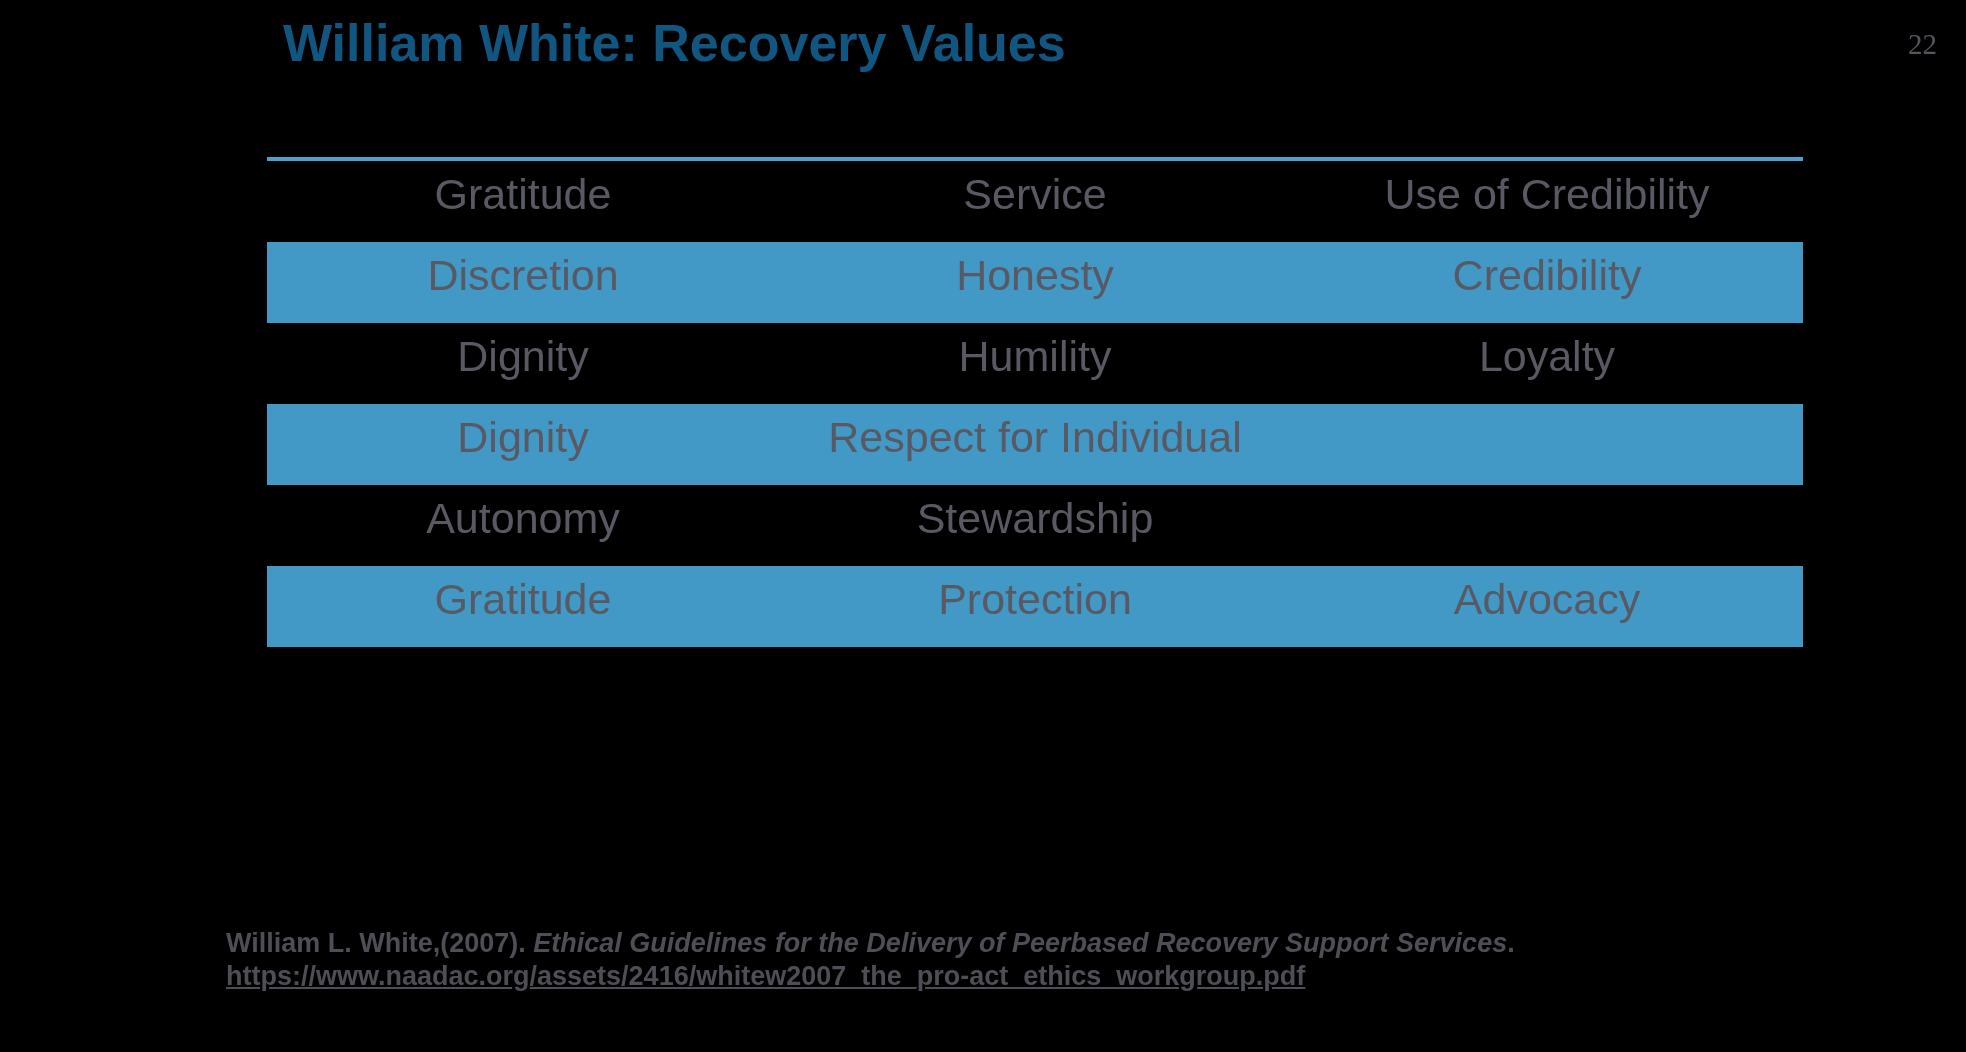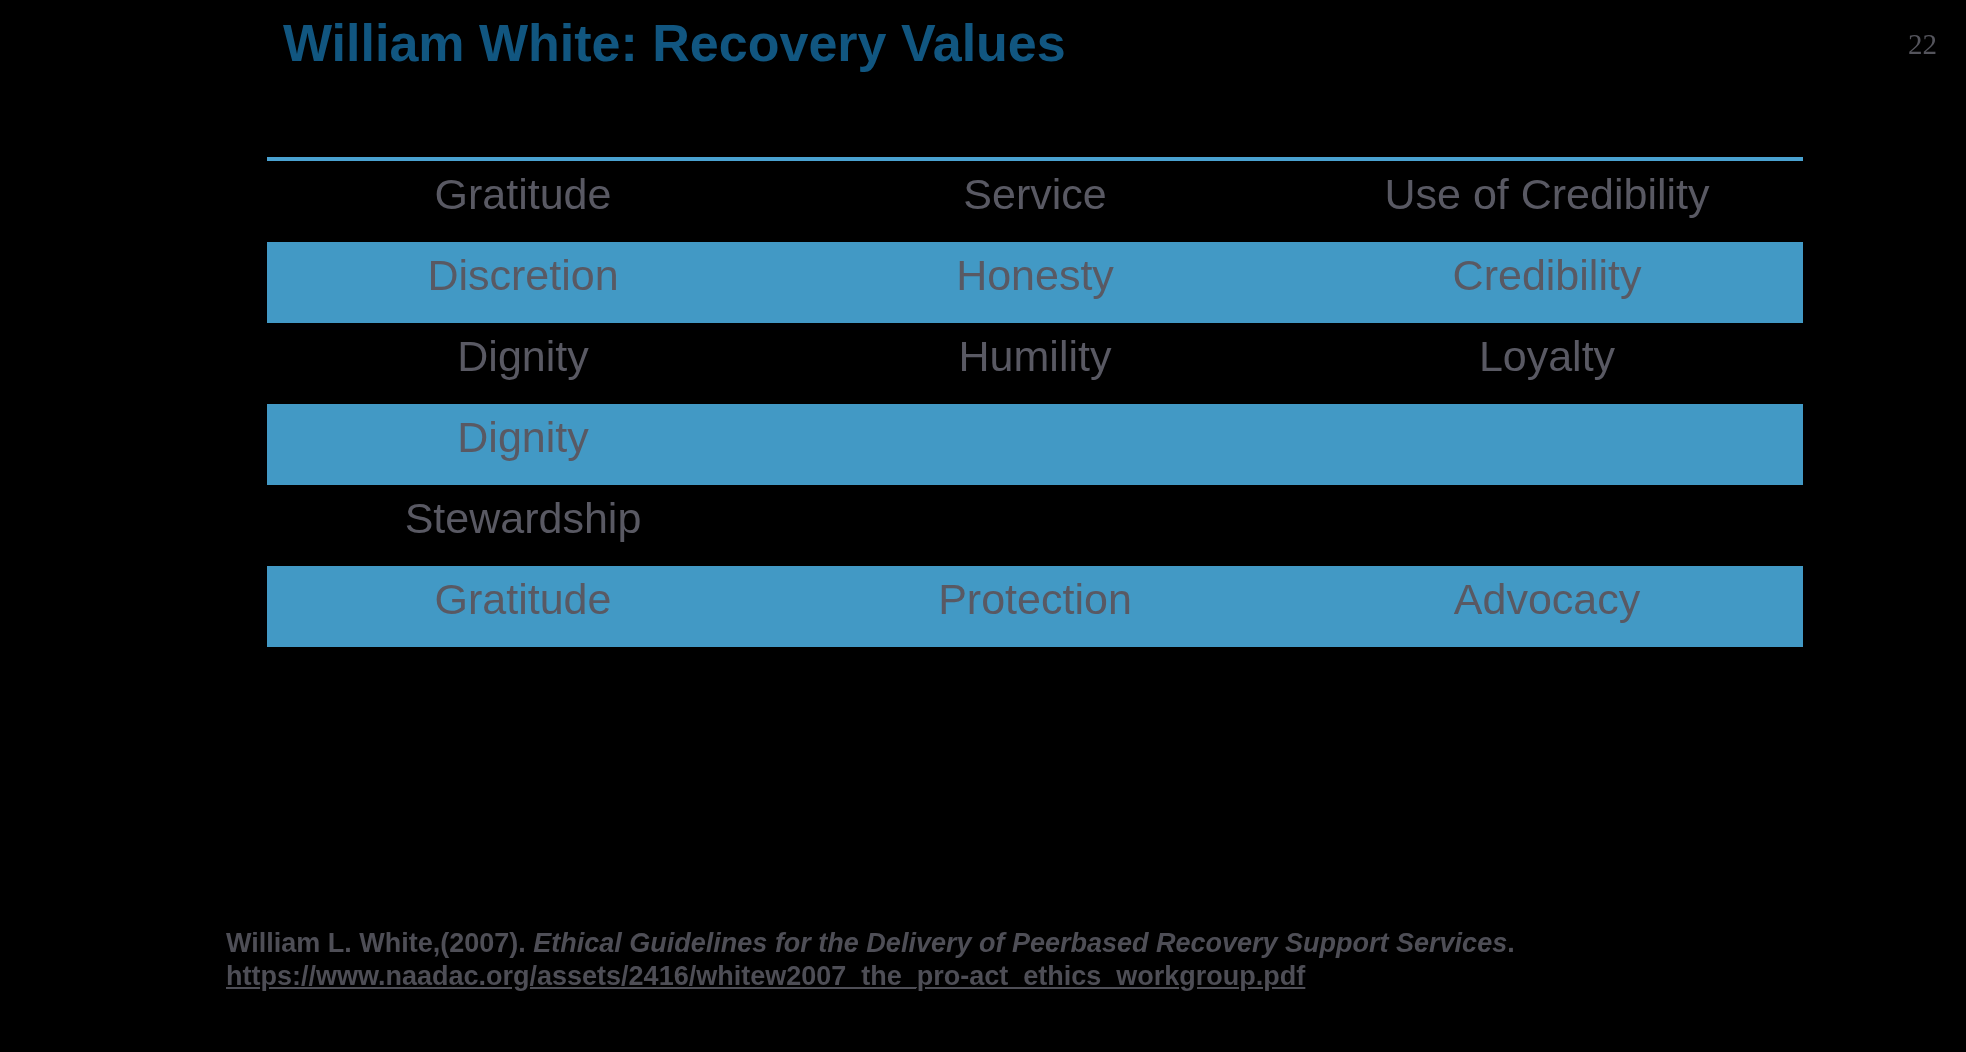--- a/index.html
+++ b/index.html
@@ -112,22 +112,24 @@
           <div class="table-cell">Honesty</div>
           <div class="table-cell">Credibility</div>
         </div>
         <div class="table-row">
           <div class="table-cell">Dignity</div>
           <div class="table-cell">Humility</div>
           <div class="table-cell">Loyalty</div>
         </div>
         <div class="table-row highlighted">
           <div class="table-cell">Dignity</div>
+          <div class="table-cell">Respect for Individual</div>
         </div>
         <div class="table-row">
+          <div class="table-cell">Autonomy</div>
           <div class="table-cell">Stewardship</div>
         </div>
         <div class="table-row highlighted">
           <div class="table-cell">Gratitude</div>
           <div class="table-cell">Protection</div>
           <div class="table-cell">Advocacy</div>
         </div>
       </div>
   </section>
 

